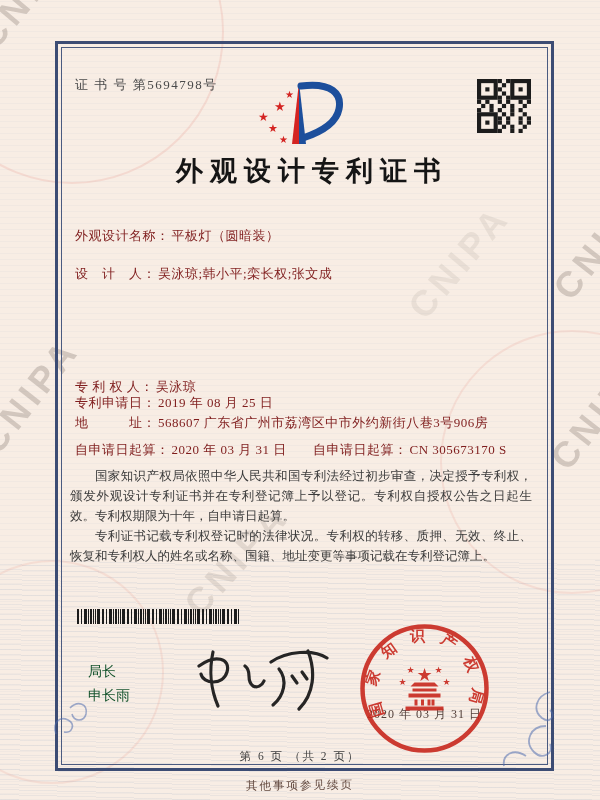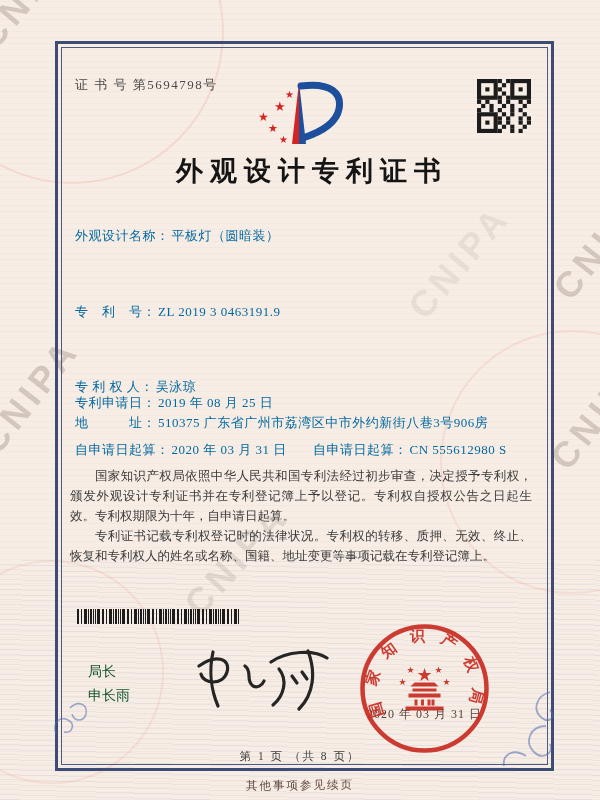--- a/index.html
+++ b/index.html
@@ -39,21 +39,21 @@
   .wm6{left:400px;top:300px;transform:rotate(-50deg);color:rgba(150,138,128,0.15);}
   .cert-no{
     position:absolute;left:75px;top:76px;font-size:13px;letter-spacing:1.5px;color:#4a4a4a;text-align:center;
   }
   .logo{position:absolute;left:252px;top:80px;}
   .qr{position:absolute;left:477px;top:79px;}
   .title{
     position:absolute;left:12px;top:153px;width:600px;text-align:center;
     font-size:27px;font-weight:bold;letter-spacing:7px;color:#151515;
   }
-  .row{position:absolute;left:75px;font-size:13px;color:#0369a1;white-space:nowrap;}
+  .row{position:absolute;left:75px;font-size:13px;color:#7f1d1d;white-space:nowrap;}
   .row .lbl{letter-spacing:0.5px;}
   .row .val{margin-left:2px;letter-spacing:0.5px;}
   .r-name{top:227px;}   .r-designer{top:265px;} .r-patno{top:303px;}
   .r-appdate{top:360px;margin-top:34px;}.r-patentee{top:378px;} .r-address{top:414px;}
   .r-grantdate{top:441px;} .r-grantno{top:441px;left:313px;}
   .body-text{
     position:absolute;left:70px;top:466px;width:462px;
     font-size:12.5px;line-height:1.6;color:#3b3b3b;text-align:justify;
   }
   .body-text p{margin:0;text-indent:2em;}
@@ -161,37 +161,37 @@
       <rect x="0" y="32" width="20" height="20" fill="#1c1c1c"></rect>
       <rect x="4" y="36" width="12" height="12" fill="#f8ede4"></rect>
       <rect x="8" y="40" width="4" height="4" fill="#1c1c1c"></rect>
     </svg>
 
   <div class="title">外观设计专利证书</div>
 
   <div class="row r-name">
     <span class="lbl">外观设计名称：</span><span class="val">平板灯（圆暗装）</span>
   </div>
-  <div class="row r-patno">
-    <span class="lbl">专　利　号：</span><span class="val">ZL 2019 3 0463191.9</span>
+  <div class="row r-designer">
+    <span class="lbl">设　计　人：</span><span class="val">吴泳琼;韩小平;栾长权;张文成</span>
   </div>
   <div class="row r-appdate">
     <span class="lbl">专利申请日：</span><span class="val">2019 年 08 月 25 日</span>
   </div>
   <div class="row r-patentee">
     <span class="lbl">专 利 权 人：</span><span class="val">吴泳琼</span>
   </div>
   <div class="row r-address">
-    <span class="lbl">地　　　址：</span><span class="val">510375 广东省广州市荔湾区中市外约新街八巷3号906房</span>
+    <span class="lbl">地　　　址：</span><span class="val">568607 广东省广州市荔湾区中市外约新街八巷3号906房</span>
   </div>
   <div class="row r-grantdate">
     <span class="lbl">自申请日起算：</span><span class="val">2020 年 03 月 31 日</span>
   </div>
   <div class="row r-grantno">
-    <span class="lbl">自申请日起算：</span><span class="val">CN 555612980 S</span>
+    <span class="lbl">自申请日起算：</span><span class="val">CN 305673170 S</span>
   </div>
 
   <div class="body-text">
     <p>国家知识产权局依照中华人民共和国专利法经过初步审查，决定授予专利权，颁发外观设计专利证书并在专利登记簿上予以登记。专利权自授权公告之日起生效。专利权期限为十年，自申请日起算。</p>
     <p>专利证书记载专利权登记时的法律状况。专利权的转移、质押、无效、终止、恢复和专利权人的姓名或名称、国籍、地址变更等事项记载在专利登记簿上。</p>
   </div>
 
   <svg class="barcode" id="barcode" width="165" height="15" viewBox="0 0 165 15">
       <rect x="0" y="0" width="2" height="15" fill="#1c1c1c"></rect>
       <rect x="4" y="0" width="1" height="15" fill="#1c1c1c"></rect>
@@ -294,16 +294,16 @@
     </g>
   </svg>
 
   <svg class="swirl swirl-bl" width="42" height="46" viewBox="0 0 42 46">
     <path d="M6,40 C2,28 10,22 18,26 C26,30 22,40 14,38 M20,14 C28,6 38,10 36,20 C34,28 24,28 22,20" fill="none" stroke="rgba(80,110,175,0.55)" stroke-width="1.6"></path>
   </svg>
   <svg class="swirl swirl-br" width="62" height="84" viewBox="0 0 62 84">
     <path d="M54,6 C40,10 36,24 46,32 C54,38 60,30 54,24 M50,40 C34,40 28,56 38,66 C46,74 58,68 54,58 M30,70 C18,62 6,68 8,80" fill="none" stroke="rgba(80,110,175,0.55)" stroke-width="1.8"></path>
   </svg>
 
-  <div class="page-footer">第 1 页 （共 8 页）</div>
+  <div class="page-footer">第 6 页 （共 2 页）</div>
   <div class="bottom-note">其他事项参见续页</div>
 
 </div>
 
 </body></html>

